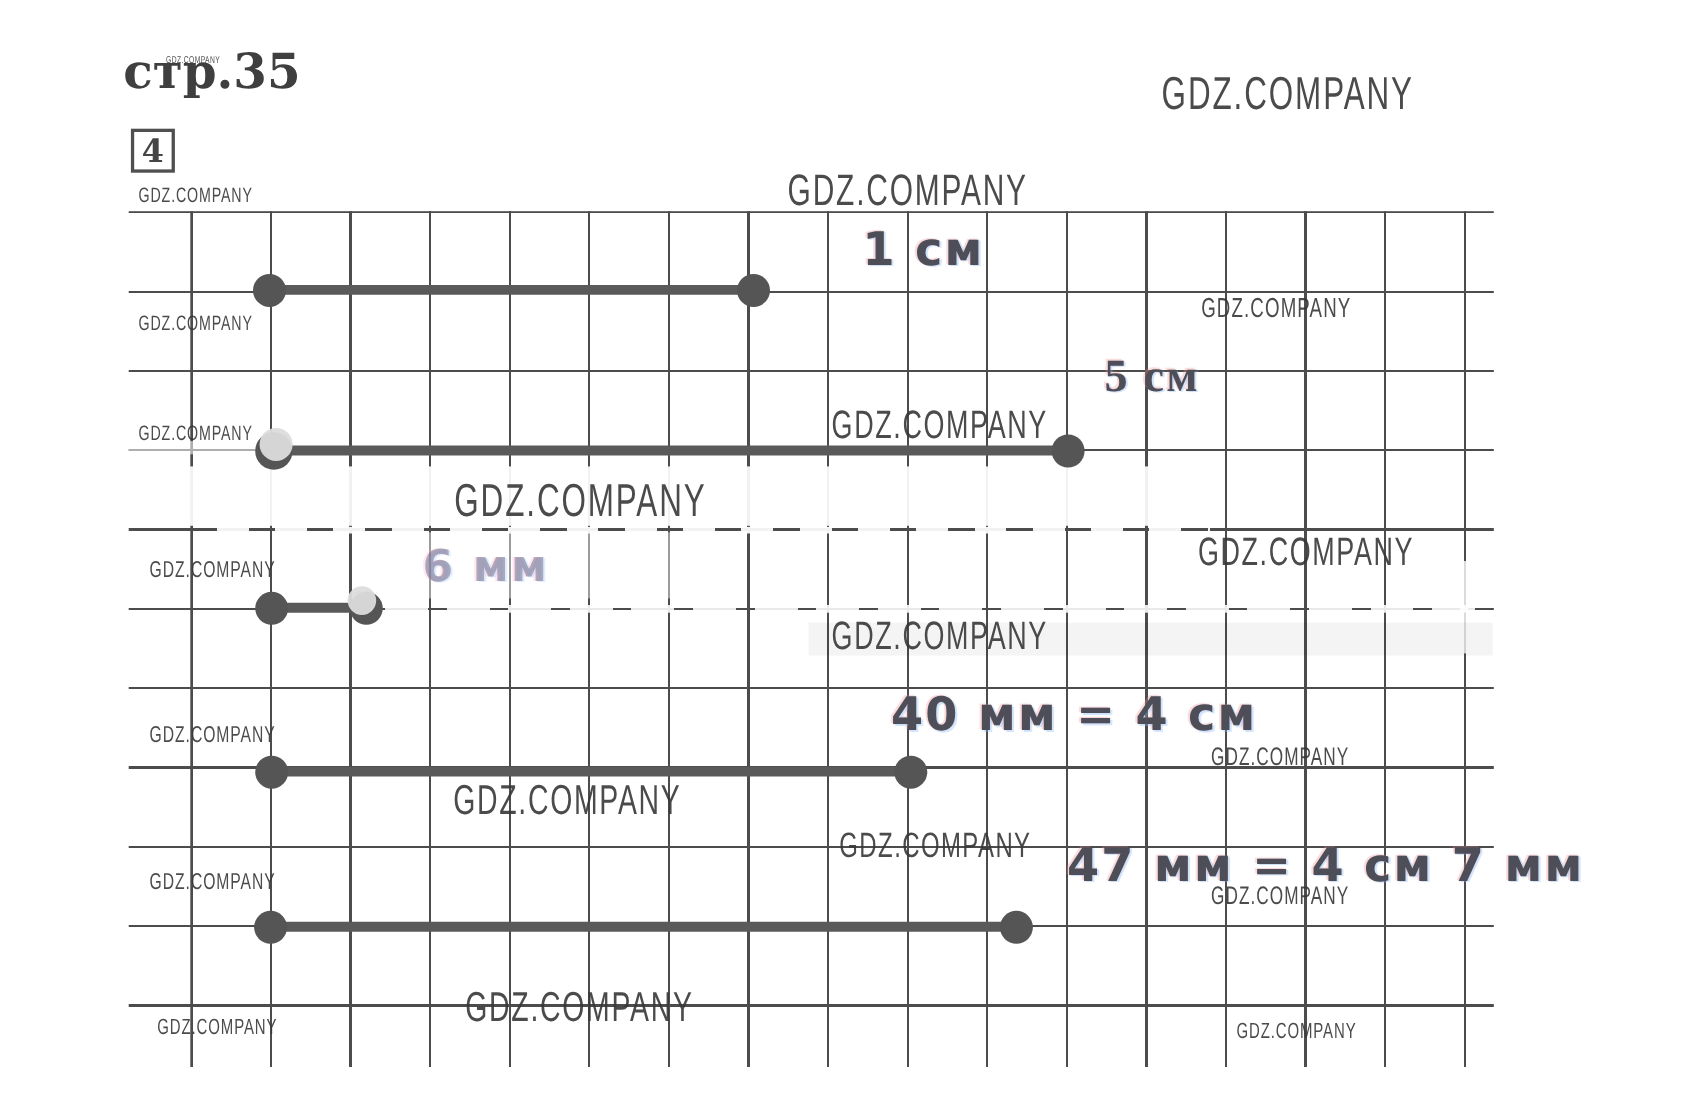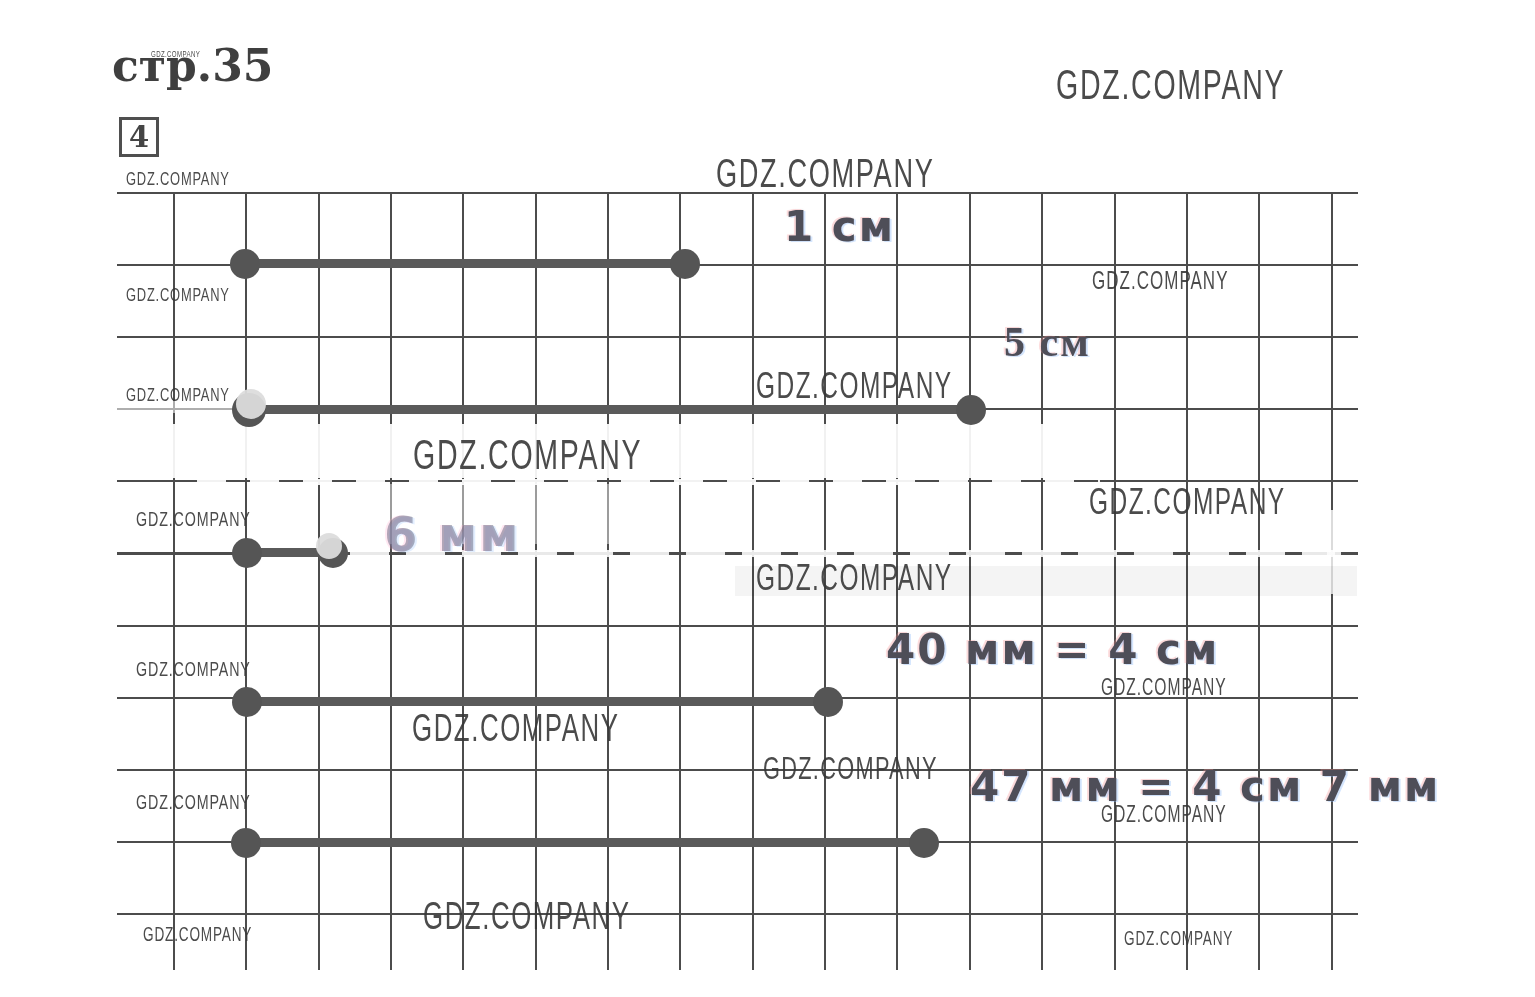--- a/index.html
+++ b/index.html
@@ -64,25 +64,25 @@
       <div class="num-label" style="left: 784px; top: 205px; font-size: 42px;">1 см</div>
       <div class="seg-bar" style="left: 249px; top: 405px; width: 722px;"></div>
       <div class="seg-dot big" style="left: 232px; top: 393px;"></div>
       <div class="seg-dot" style="left: 956px; top: 395px;"></div>
       <div class="dot-wash" style="left: 236px; top: 389px; width: 30px; height: 30px;"></div>
       <div class="num-label" style="left: 1004px; top: 320px; font-size: 42px; font-family: Liberation Serif, serif;">5 см</div>
       <div class="seg-bar" style="left: 247px; top: 548px; width: 86px;"></div>
       <div class="seg-dot" style="left: 232px; top: 538px;"></div>
       <div class="seg-dot" style="left: 318px; top: 538px;"></div>
       <div class="dot-wash" style="left: 316px; top: 533px; width: 26px; height: 26px;"></div>
-      <div class="num-label faded" style="left: 384px; top: 509px; font-size: 48px; text-align: center;">6 мм</div>
+      <div class="num-label faded" style="left: 384px; top: 494px; font-size: 40px; text-align: center;">6 мм</div>
       <div class="seg-bar" style="left: 247px; top: 697px; width: 581px;"></div>
       <div class="seg-dot" style="left: 232px; top: 687px;"></div>
       <div class="seg-dot" style="left: 813px; top: 687px;"></div>
-      <div class="num-label" style="left: 886px; top: 628px; font-size: 42px;">40 мм = 4 см</div>
+      <div class="num-label" style="left: 810px; top: 628px; font-size: 42px;">40 мм = 4 см</div>
       <div class="seg-bar" style="left: 246px; top: 838px; width: 678px;"></div>
       <div class="seg-dot" style="left: 231px; top: 828px;"></div>
       <div class="seg-dot" style="left: 909px; top: 828px;"></div>
       <div class="num-label" style="left: 934px; top: 765px; font-size: 42px; margin-left: 36px;">47 мм = 4 см 7 мм</div>
     </div>
   <div id="wm-layer">
       <div class="wm" style="left: 151px; top: 50px; font-size: 9px;"><span>GDZ.COMPANY</span></div>
       <div class="wm" style="left: 126px; top: 169px; font-size: 19px;"><span>GDZ.COMPANY</span></div>
       <div class="wm" style="left: 716px; top: 153px; font-size: 40px;"><span>GDZ.COMPANY</span></div>
       <div class="wm" style="left: 1056px; top: 64px; font-size: 42px;"><span>GDZ.COMPANY</span></div>

